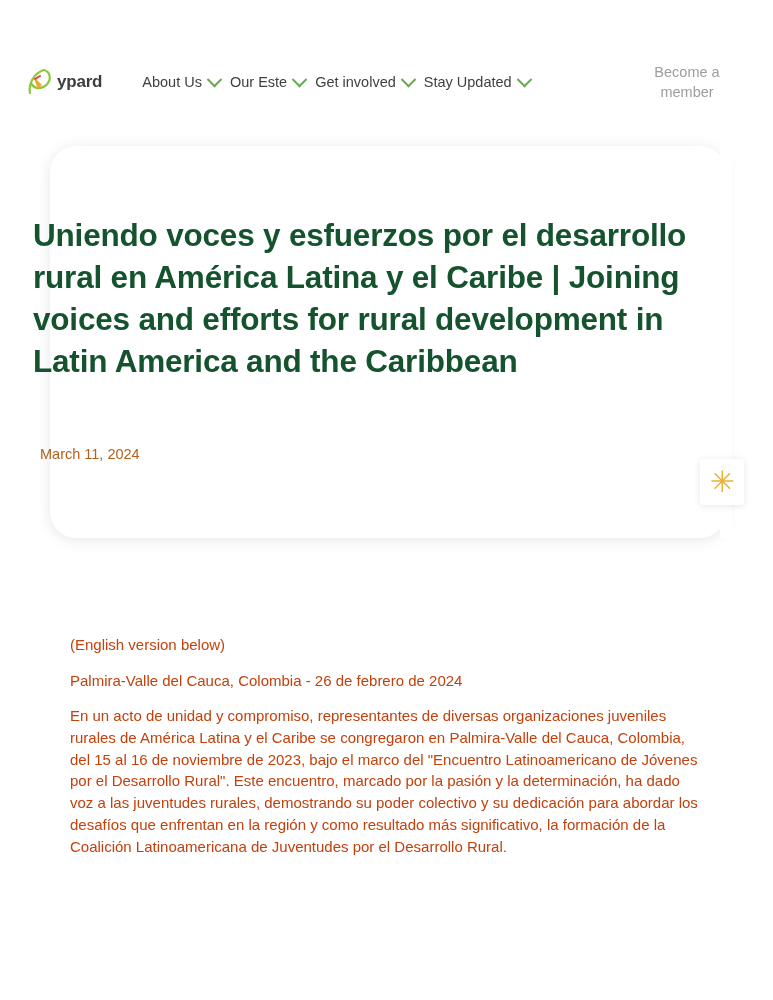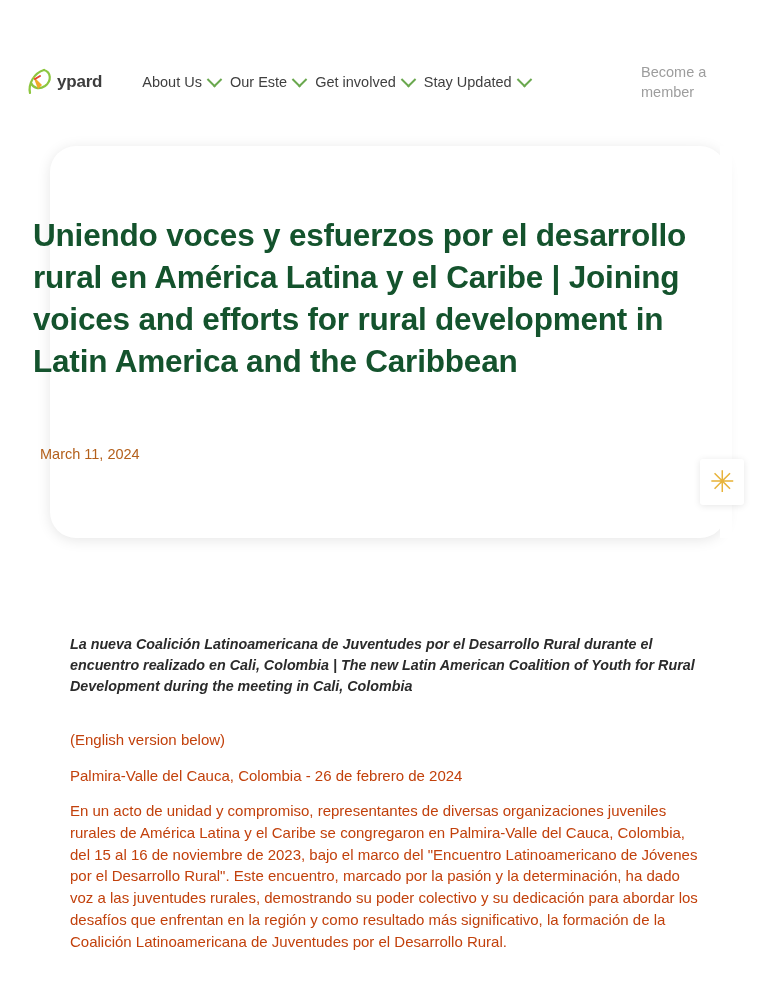--- a/index.html
+++ b/index.html
@@ -60,20 +60,21 @@
   .chev {
     display: inline-block;
     width: 9px;
     height: 9px;
     border-right: 2px solid #6aa84f;
     border-bottom: 2px solid #6aa84f;
     transform: rotate(45deg) translate(-2px, -2px);
   }
   .member-cta {
     width: 92px;
+    text-align: center;
     font-size: 14.5px;
     line-height: 20px;
     color: #9d9d9d;
     cursor: pointer;
   }
 
   
   .hero-wrap {
     position: relative;
     margin: 44px 0 0 0;
@@ -202,17 +203,16 @@
 </header>
 
 <section class="hero-wrap">
   <div class="hero-card"></div>
   <h1 class="hero-title">Uniendo voces y esfuerzos por el desarrollo rural en América Latina y el Caribe | Joining voices and efforts for rural development in Latin America and the Caribbean</h1>
   <div class="hero-date">March 11, 2024</div>
   <div class="asterisk-badge">✳</div>
 </section>
 
 <article class="article">
-  <p class="lede">La nueva Coalición Latinoamericana de Juventudes por el Desarrollo Rural durante el encuentro realizado en Cali, Colombia | The new Latin American Coalition of Youth for Rural Development during the meeting in Cali, Colombia</p>
   <p class="para">(English version below)</p>
   <p class="para">Palmira-Valle del Cauca, Colombia - 26 de febrero de 2024</p>
   <p class="para body-block">En un acto de unidad y compromiso, representantes de diversas organizaciones juveniles rurales de América Latina y el Caribe se congregaron en Palmira-Valle del Cauca, Colombia, del 15 al 16 de noviembre de 2023, bajo el marco del "Encuentro Latinoamericano de Jóvenes por el Desarrollo Rural". Este encuentro, marcado por la pasión y la determinación, ha dado voz a las juventudes rurales, demostrando su poder colectivo y su dedicación para abordar los desafíos que enfrentan en la región y como resultado más significativo, la formación de la Coalición Latinoamericana de Juventudes por el Desarrollo Rural.</p>
 </article>
 
 </body></html>

